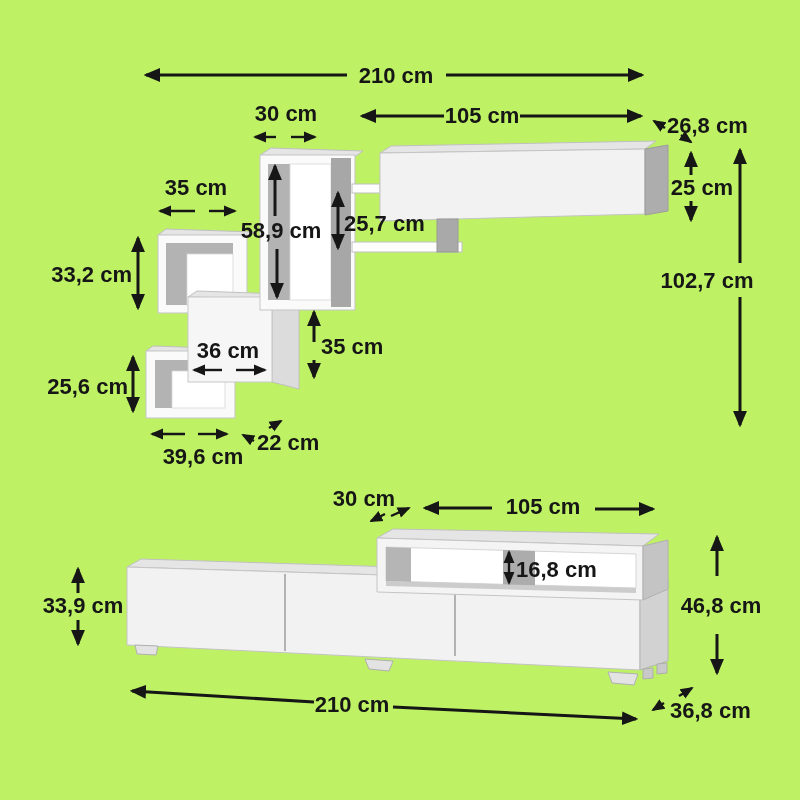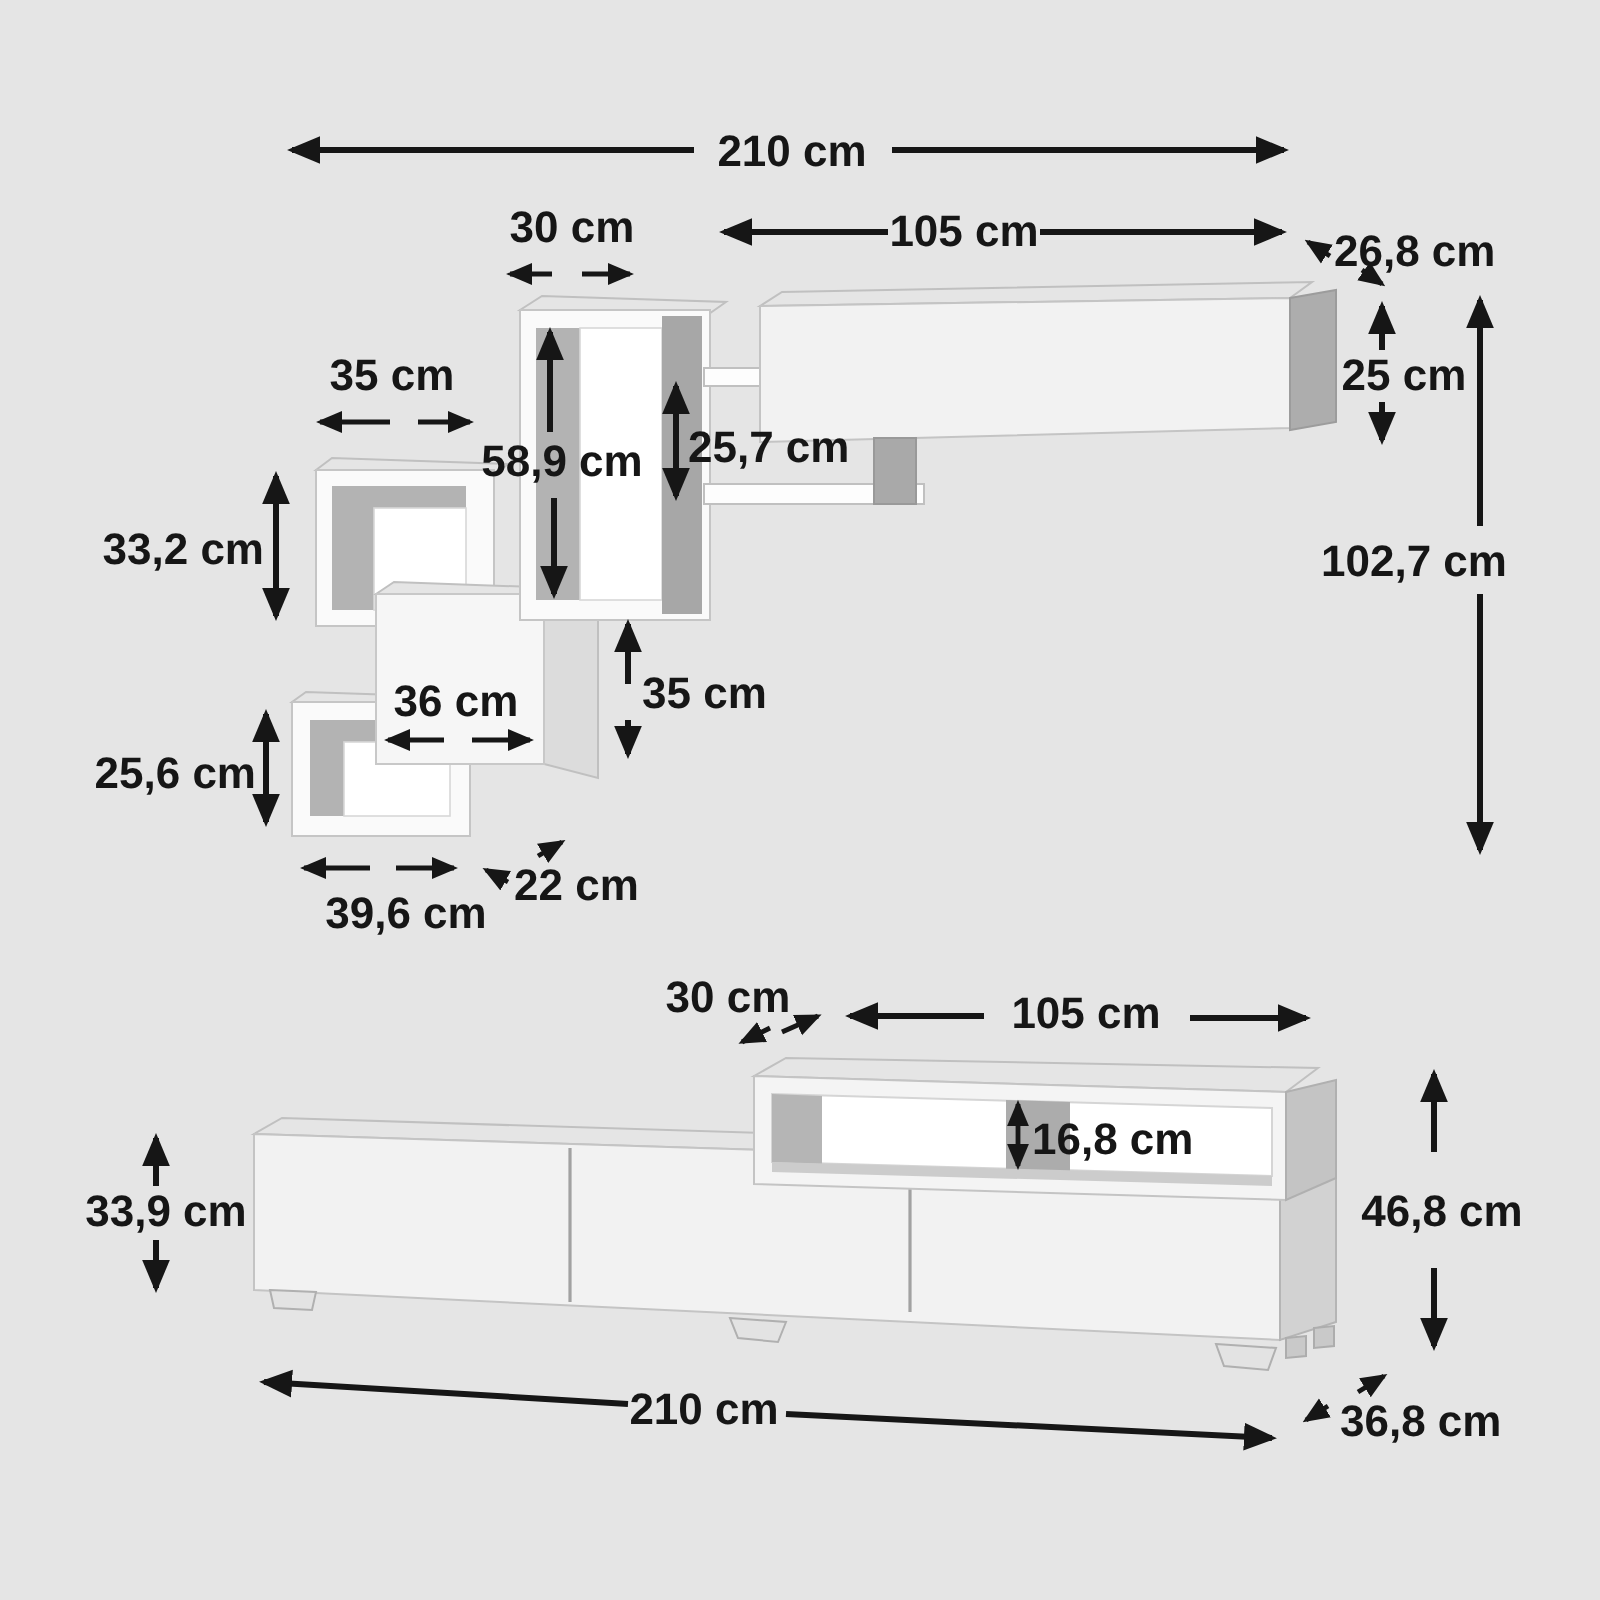--- a/index.html
+++ b/index.html
@@ -1,16 +1,16 @@
 <!DOCTYPE html>
 <html><head>
 <meta charset="utf-8">
 <style>
   html,body{margin:0;padding:0;background:#ffffff;}
-  .stage{width:800px;height:800px;background:#e5e5e5;position:relative;overflow:hidden;}
+  .stage{width:800px;height:800px;background:#bef264;position:relative;overflow:hidden;}
   svg{display:block;}
   .dim-label{font-family:"Liberation Sans",sans-serif;font-size:22px;font-weight:600;fill:#161616;}
   .dim-line{stroke:#161616;stroke-width:3;fill:none;stroke-linecap:butt;}
   .dim-line-sm{stroke:#161616;stroke-width:2.4;fill:none;stroke-linecap:butt;}
   .panel{stroke:#c4c4c4;stroke-width:1;}
   .panel-top{fill:#e5e5e5;stroke:#c0c0c0;stroke-width:1;}
   .panel-front{fill:#f2f2f2;}
   .panel-side{fill:#adadad;stroke:#9c9c9c;stroke-width:1;}
   .opening{fill:#ffffff;stroke:#d8d8d8;stroke-width:0.8;}
   .inner-wall{fill:#b3b3b3;stroke:none;}

